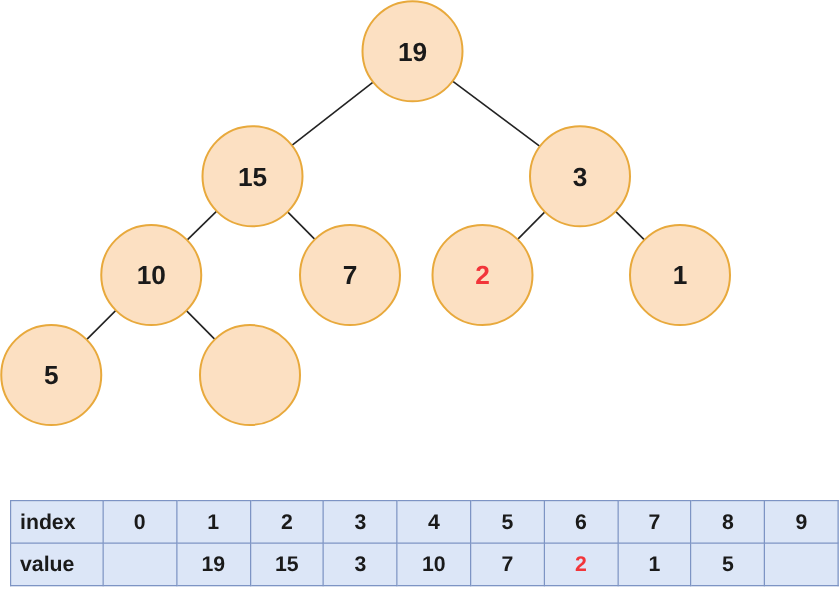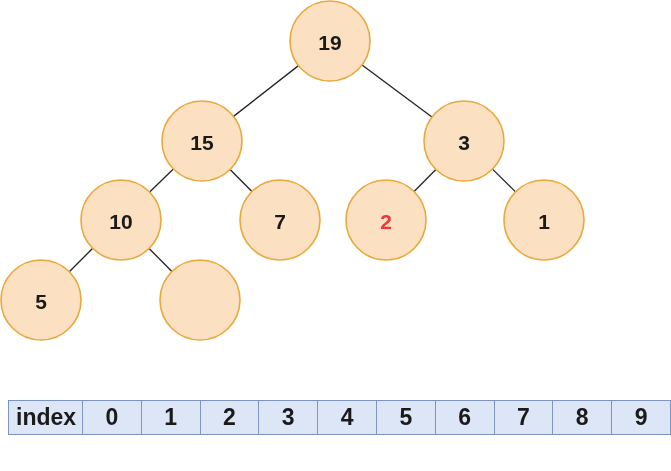--- a/index.html
+++ b/index.html
@@ -49,21 +49,21 @@
     border-collapse: collapse;
     table-layout: fixed;
   }
   #array-table td, #array-table th {
     background: #dce6f7;
     border: 1px solid #7d94c4;
     height: 33px;
     text-align: center;
     vertical-align: middle;
     font-family: "Liberation Sans", sans-serif;
-    font-size: 23px;
+    font-size: 17px;
     font-weight: bold;
     color: #1a1a1a;
     padding: 0;
   }
   #array-table th.row-label {
     width: 66px;
     text-align: left;
     padding-left: 7px;
   }
   #array-table td.data-cell {
@@ -134,14 +134,27 @@
         <td class="data-cell">1</td>
         <td class="data-cell">2</td>
         <td class="data-cell">3</td>
         <td class="data-cell">4</td>
         <td class="data-cell">5</td>
         <td class="data-cell">6</td>
         <td class="data-cell">7</td>
         <td class="data-cell">8</td>
         <td class="data-cell">9</td>
       </tr>
+    <tr>
+      <th class="row-label">value</th>
+    <td class="data-cell"></td>
+        <td class="data-cell">19</td>
+        <td class="data-cell">15</td>
+        <td class="data-cell">3</td>
+        <td class="data-cell">10</td>
+        <td class="data-cell">7</td>
+        <td class="data-cell highlight">2</td>
+        <td class="data-cell">1</td>
+        <td class="data-cell">5</td>
+        <td class="data-cell"></td>
+      </tr>
   </tbody>
 </table>
 
 </body></html>

